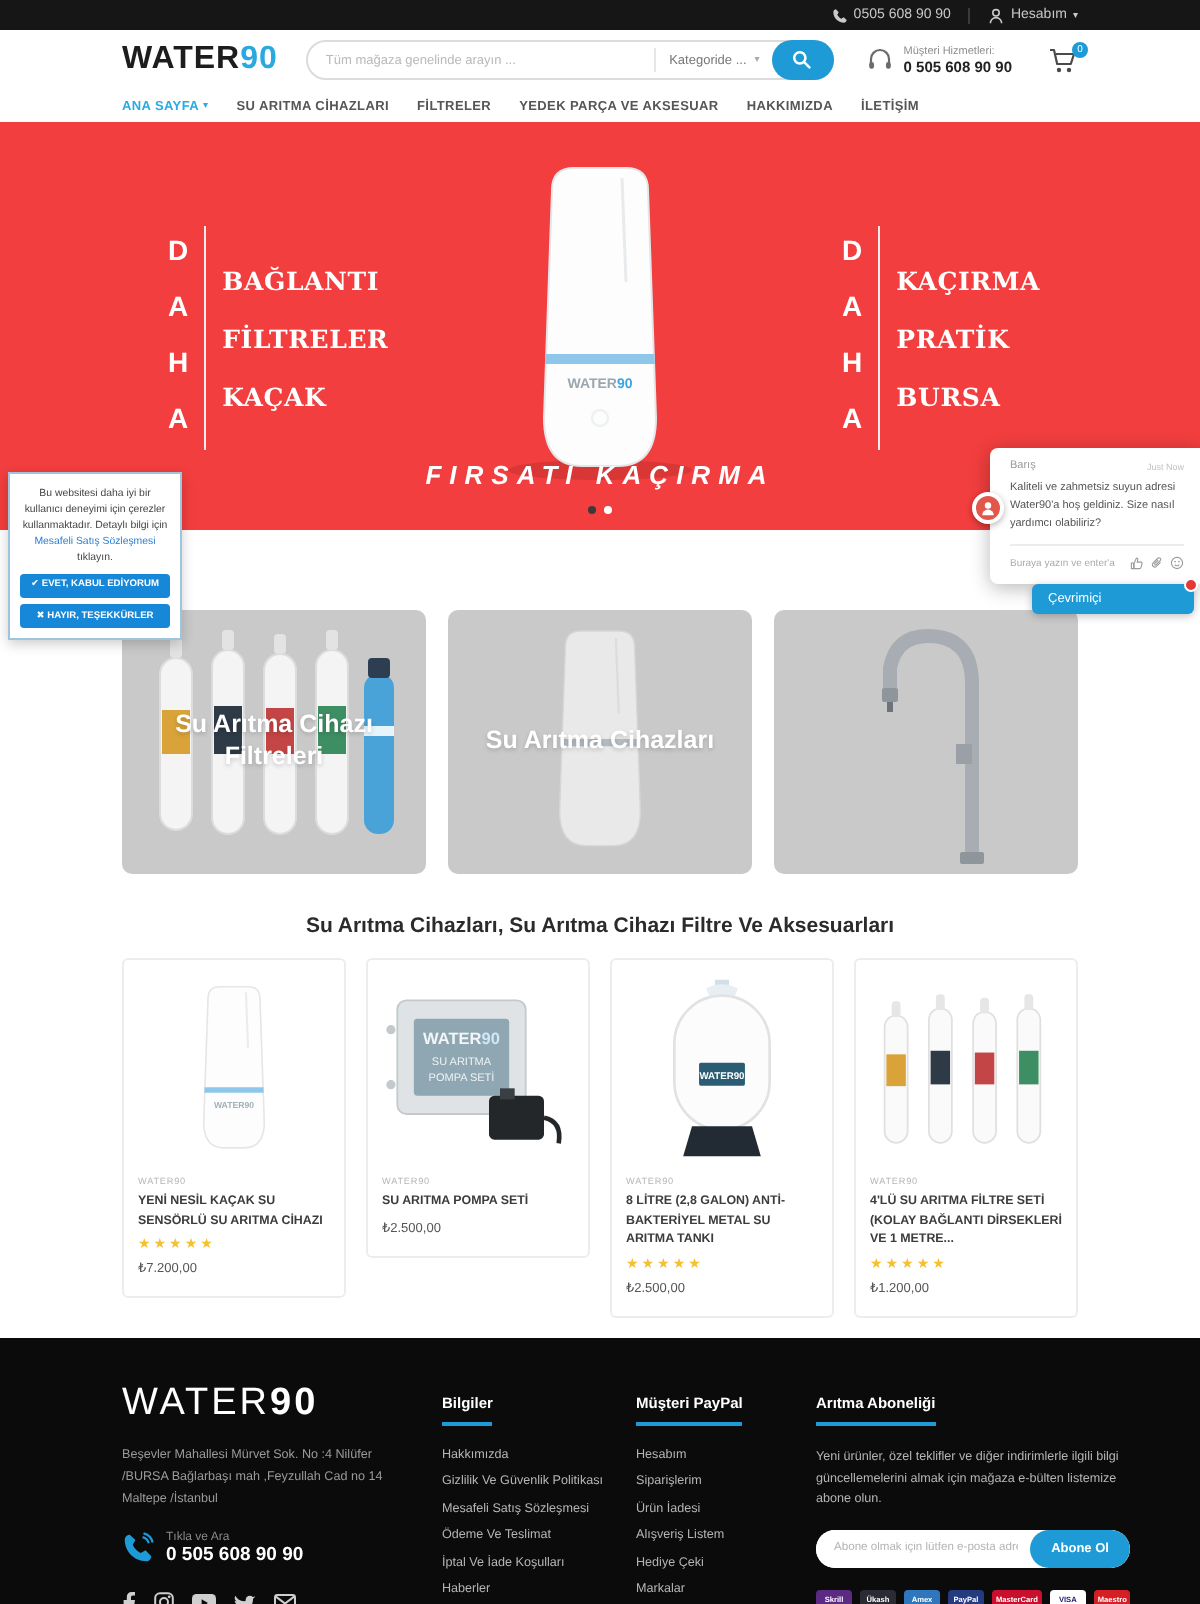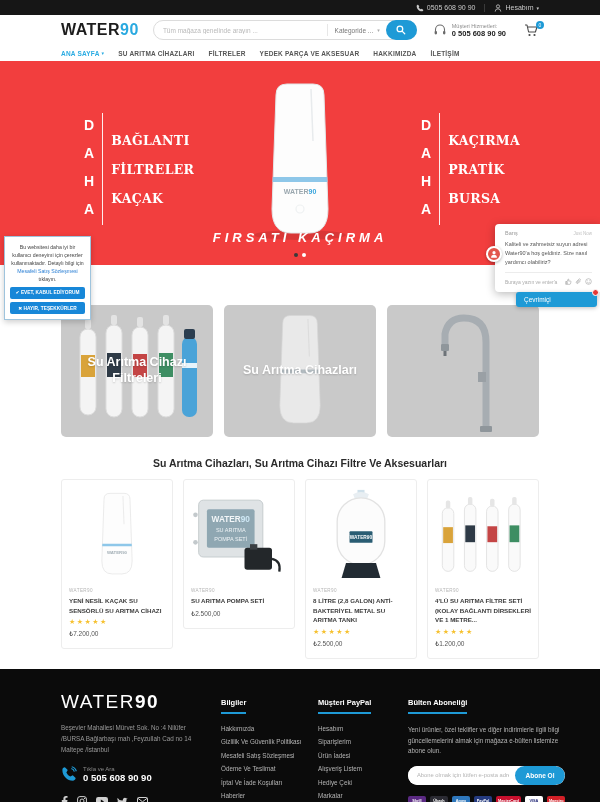--- a/index.html
+++ b/index.html
@@ -493,21 +493,21 @@
       <a class="f-link">Hesabım</a>
       <a class="f-link">Siparişlerim</a>
       <a class="f-link">Ürün İadesi</a>
       <a class="f-link">Alışveriş Listem</a>
       <a class="f-link">Hediye Çeki</a>
       <a class="f-link">Markalar</a>
       
     </div>
 
     <div class="f-col4">
-      <span class="f-head">Bülten Aboneliği</span>
+      <span class="f-head">Arıtma Aboneliği</span>
       <div class="f-news-text">Yeni ürünler, özel teklifler ve diğer indirimlerle ilgili bilgi güncellemelerini almak için mağaza e-bülten listemize abone olun.</div>
       <div class="f-form">
         <input type="text" placeholder="Abone olmak için lütfen e-posta adresinizi gir" style="">
         <button>Abone Ol</button>
       </div>
       <div class="f-pays">
         <span class="pay pay-0">Skrill</span>
         <span class="pay pay-1">Ükash</span>
         <span class="pay pay-2">Amex</span>
         <span class="pay pay-3">PayPal</span>

